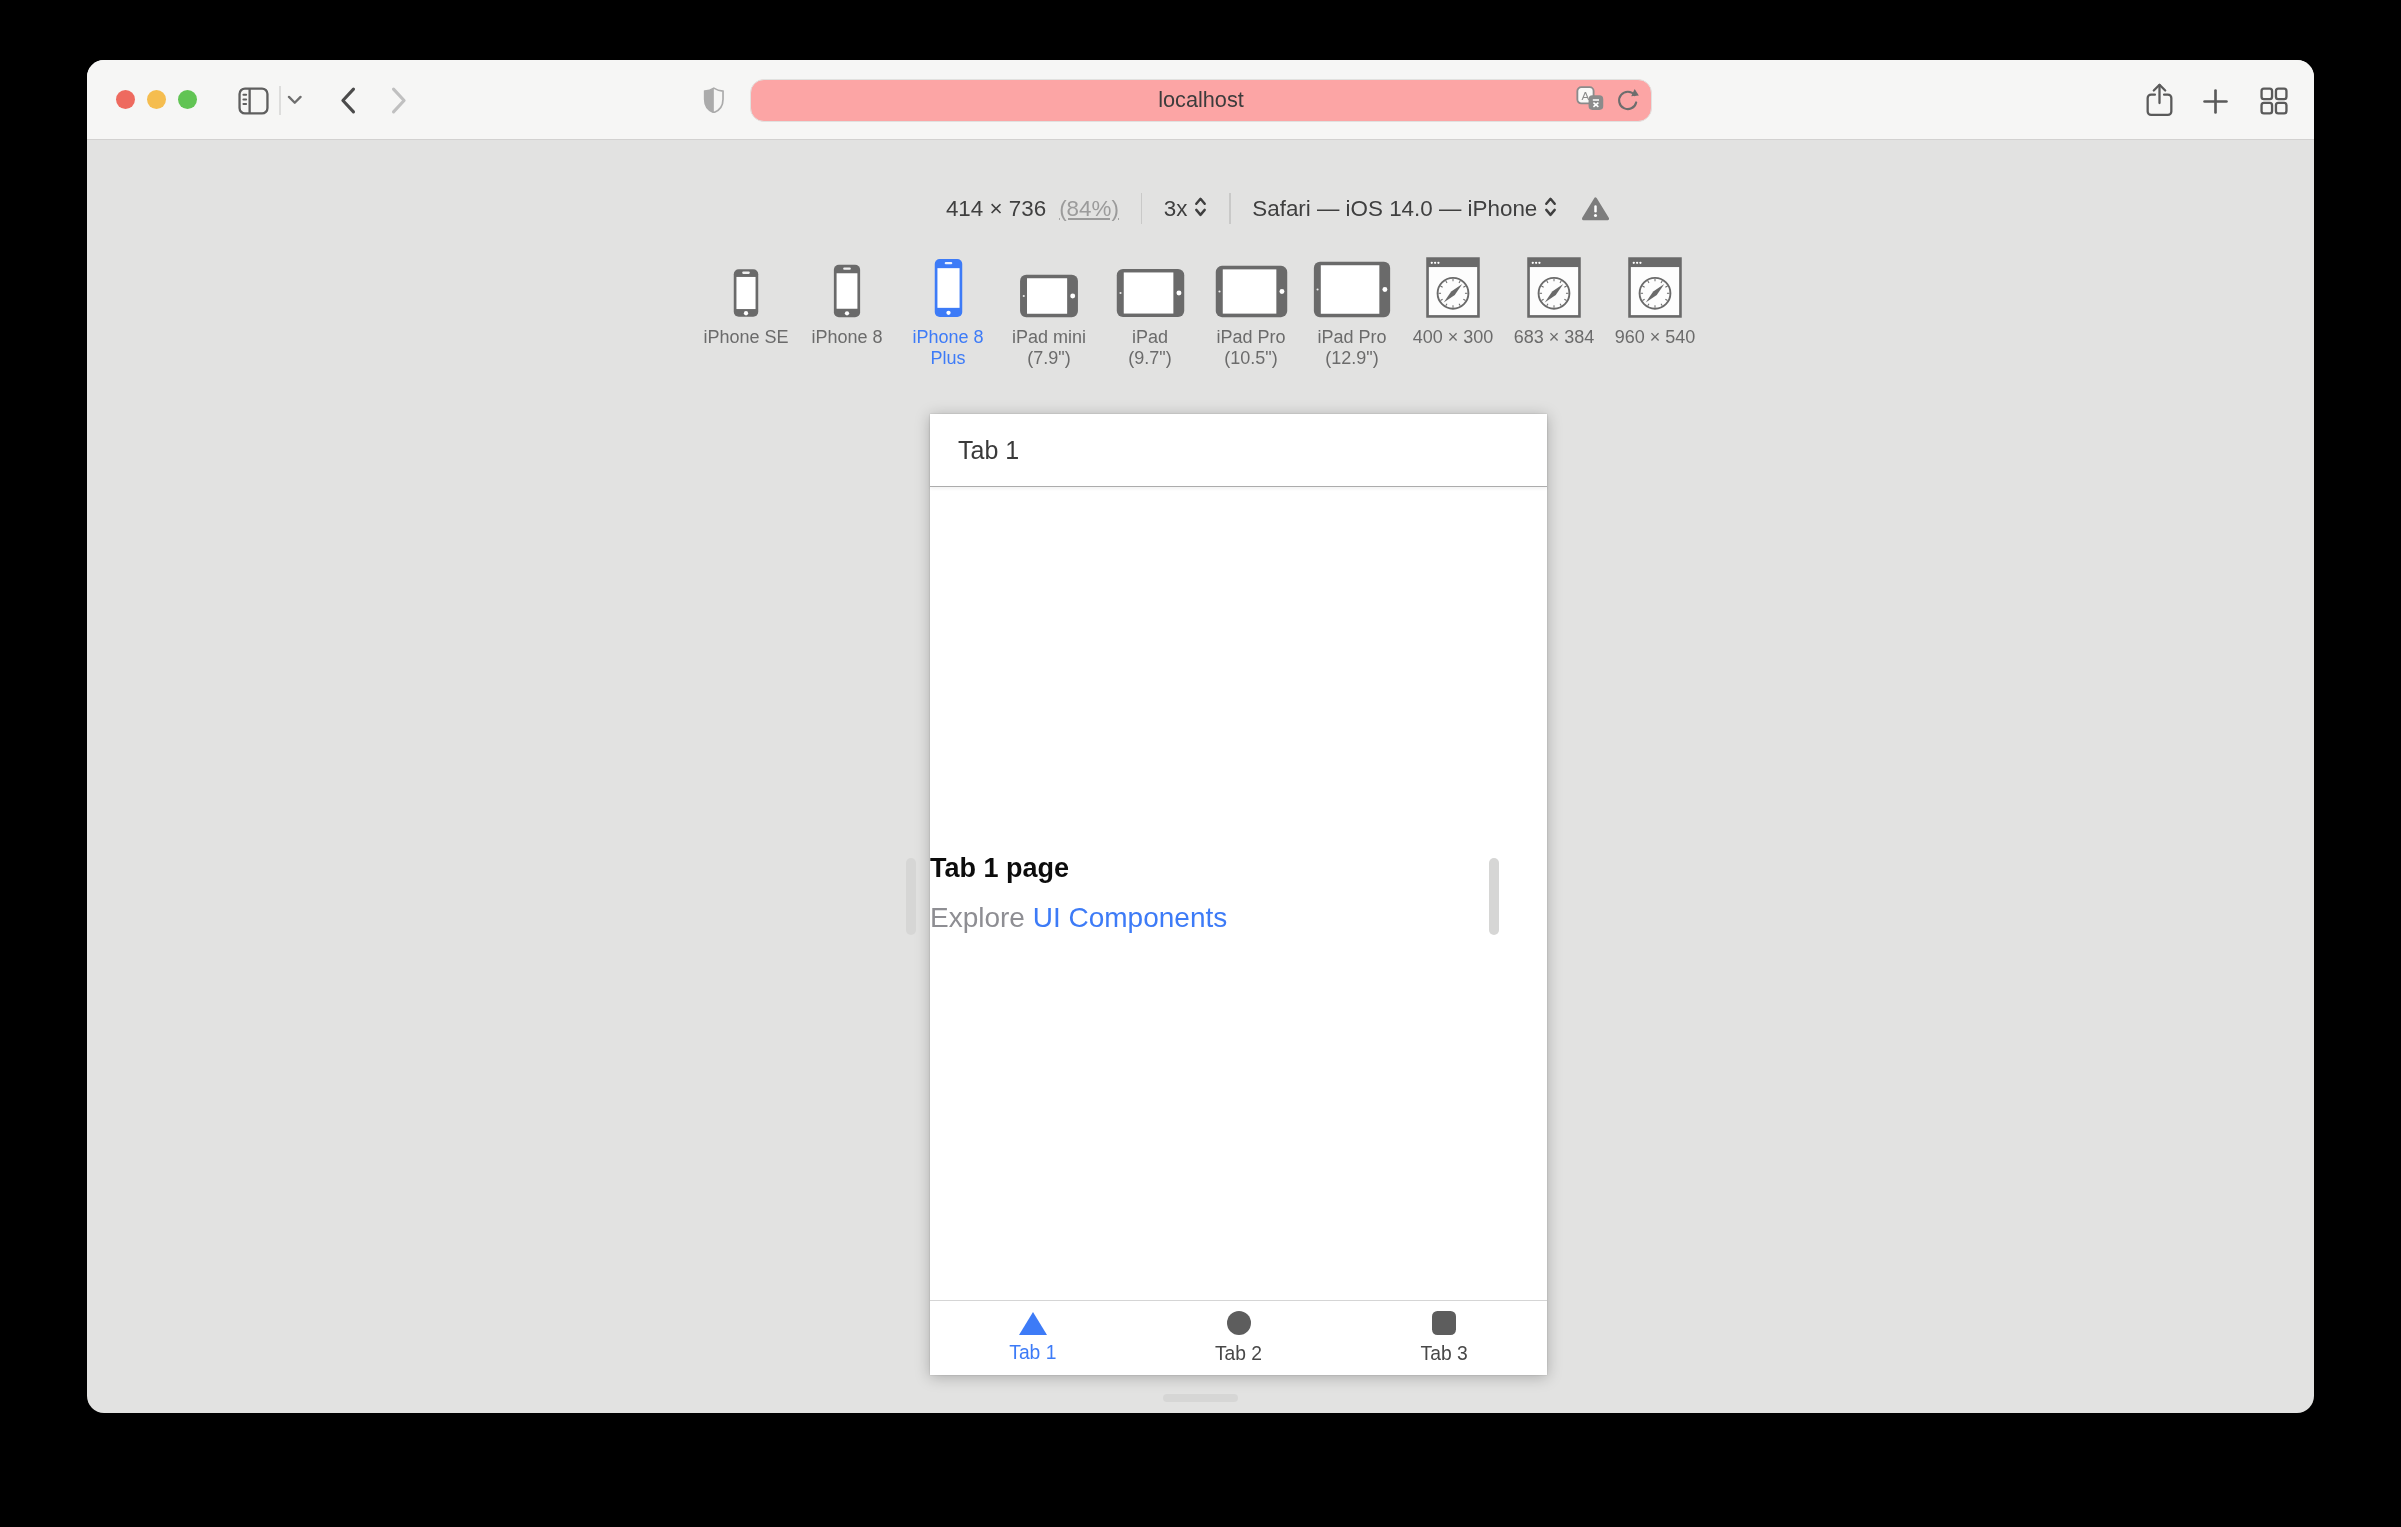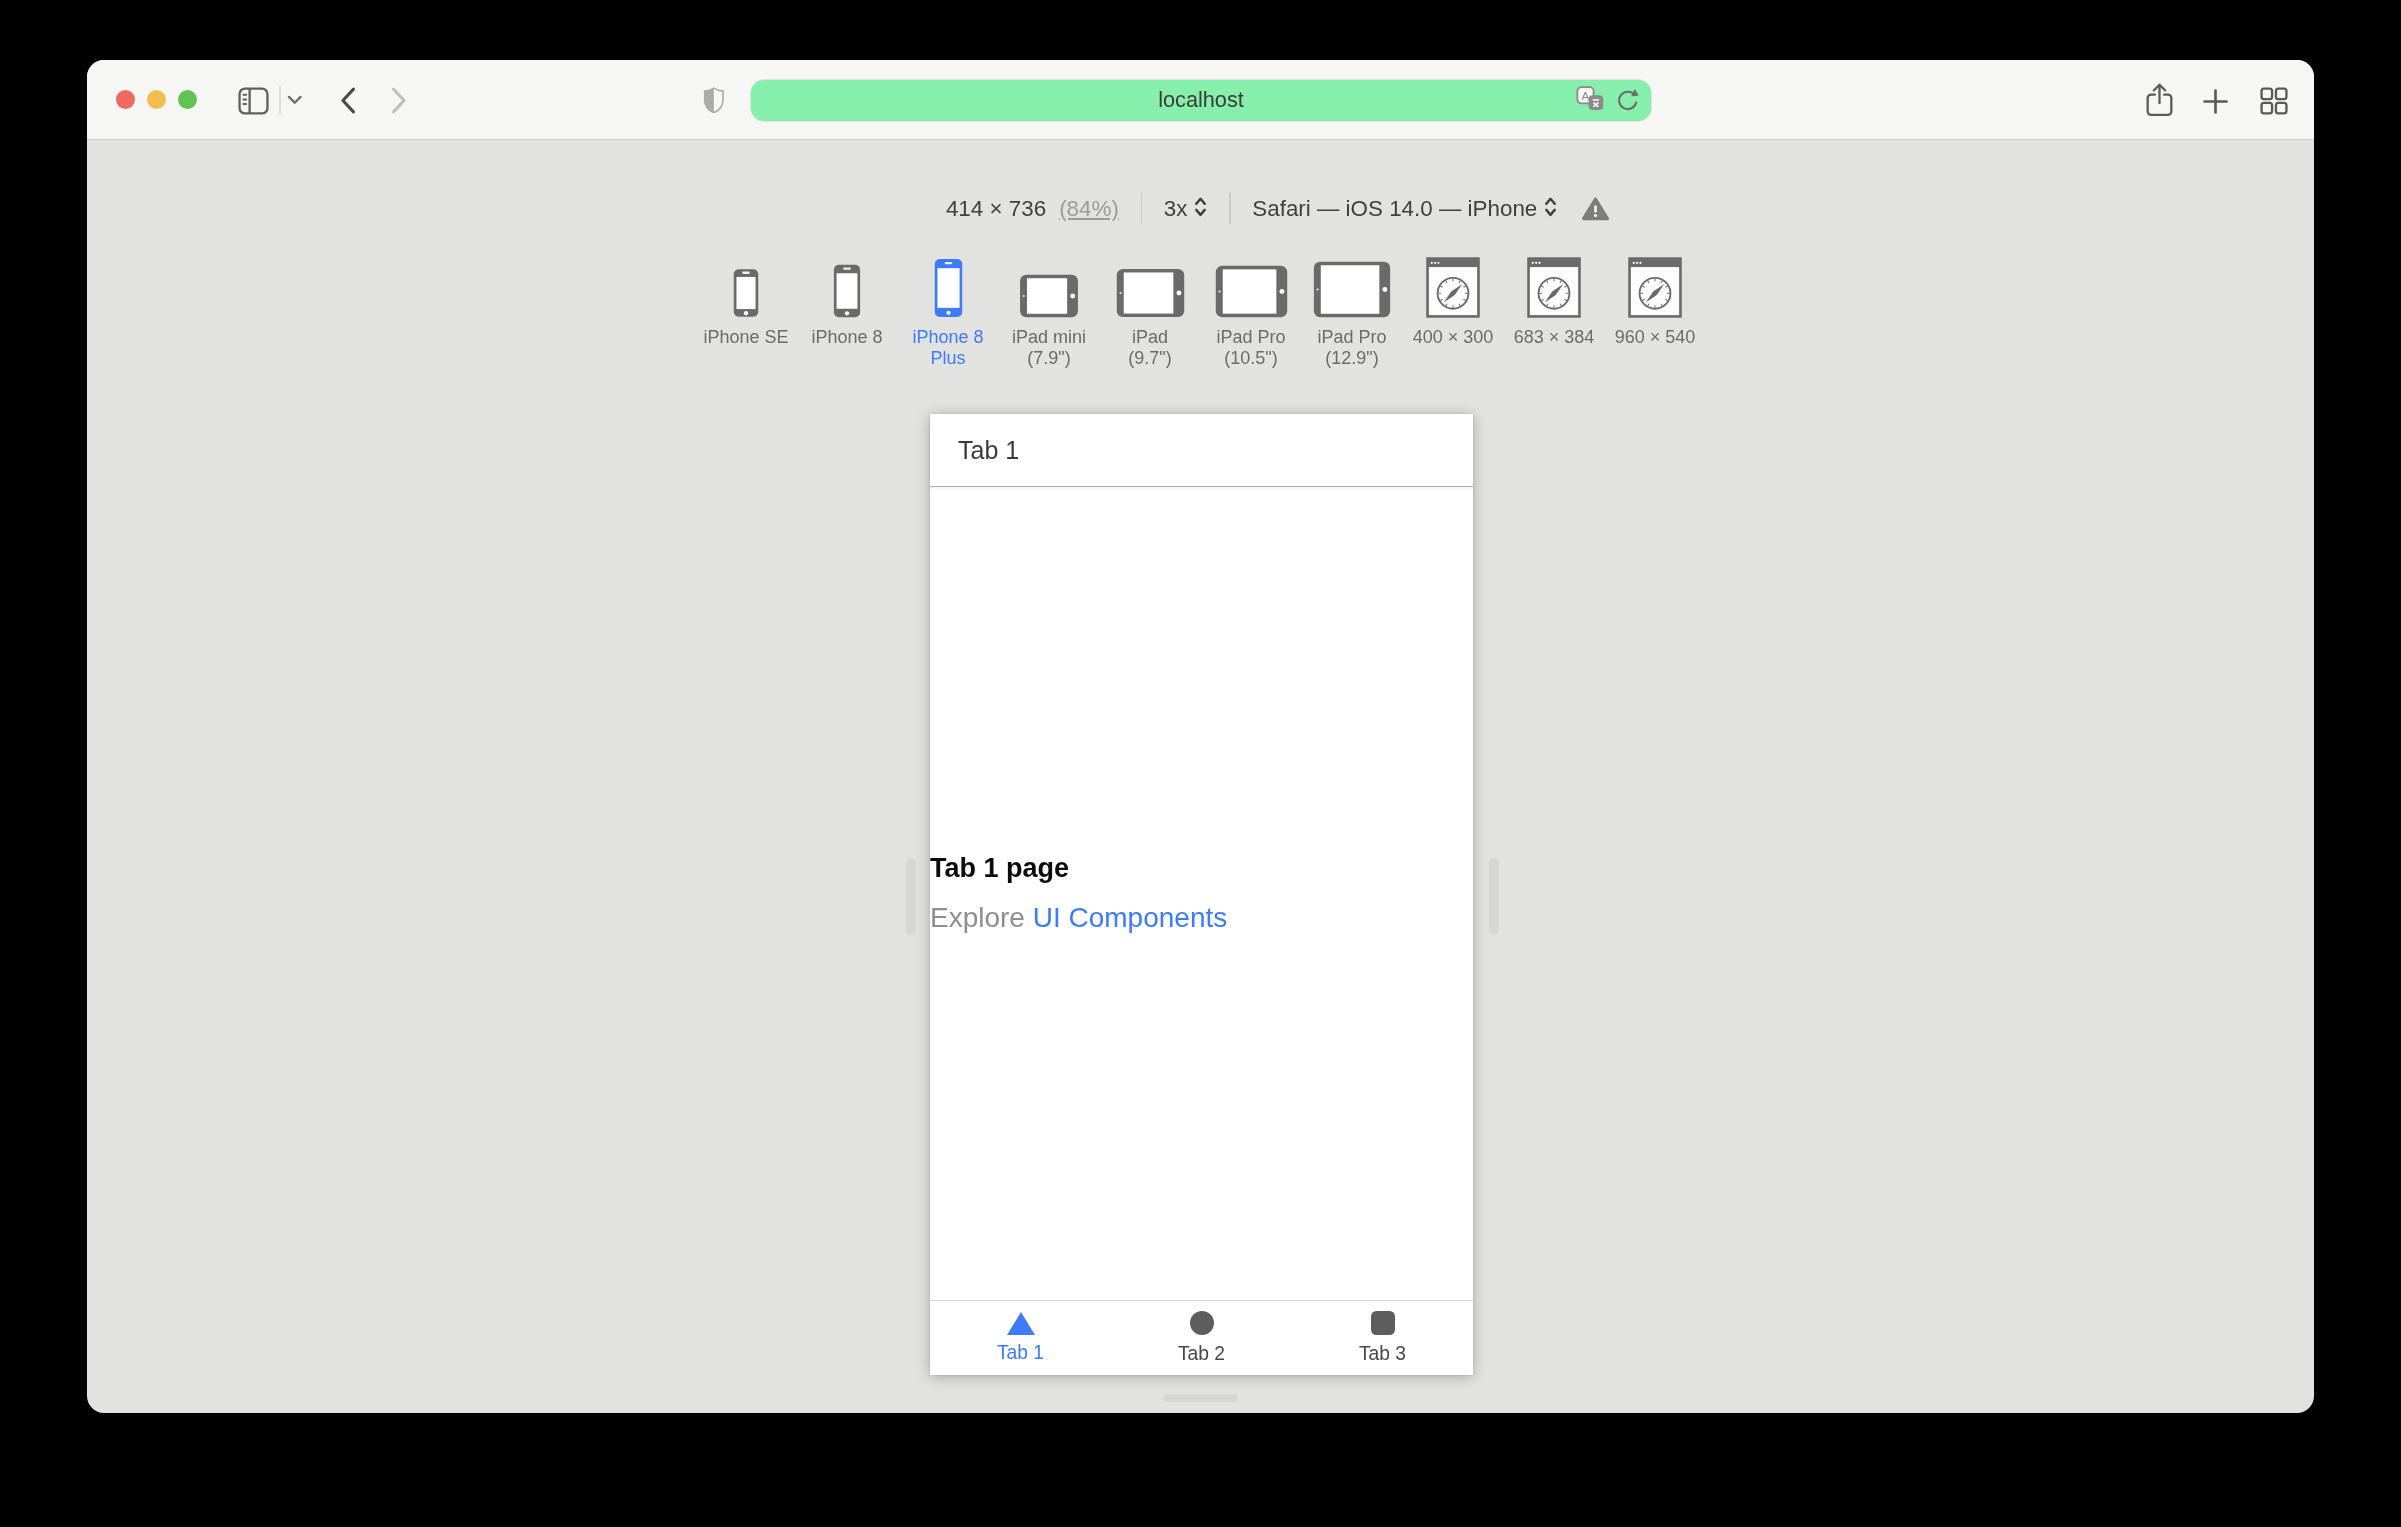--- a/index.html
+++ b/index.html
@@ -8,21 +8,21 @@
             background:#e2e2e1; border-radius:17px; overflow:hidden; }
 
   
   .toolbar { position:absolute; left:0; top:0; width:100%; height:80px;
              background:#f6f6f5; border-bottom:1.5px solid #d2d1d0; }
   .tl { position:absolute; top:30px; left:29px; display:flex; gap:11.6px; }
   .tl span { width:19.3px; height:19.3px; border-radius:50%; display:block; }
   .tbtn { position:absolute; display:flex; align-items:center; justify-content:center; }
   .tb-divider { position:absolute; left:192px; top:25.5px; width:1.5px; height:29px; background:#dddddc; }
   .urlbar { position:absolute; left:663px; top:18.6px; width:902px; height:43px;
-            background:#86efac; border:1.5px solid #e1e1df; border-radius:14px;
+            background:#fca5a5; border:1.5px solid #e1e1df; border-radius:14px;
             display:flex; align-items:center; justify-content:center; }
   .url-text { font-size:21.7px; color:#3c3c3c; }
   .addr-icons { position:absolute; right:12.4px; top:0; height:100%; display:flex; align-items:center; gap:9.3px; }
 
   
   .inforow { position:absolute; left:77px; top:133px; width:2227px; height:31px;
              display:flex; align-items:center; justify-content:center; gap:21.7px;
              font-size:22.4px; color:#3f3f3f; }
   .dims-group { display:flex; align-items:flex-start; gap:13px; }
   .zoom-label { color:#9b9b9b;text-decoration:underline; }
@@ -31,21 +31,21 @@
   .warn-wrap { margin-left:3.1px; display:flex; align-items:center; }
 
   
   .devices { position:absolute; top:196px; left:0; width:100%; display:flex; justify-content:center; }
   .device { width:101px; display:flex; flex-direction:column; align-items:center; cursor:default; }
   .icon-box { height:62px; display:flex; align-items:flex-end; justify-content:center; }
   .dlabel { margin-top:8.5px; font-size:18px; line-height:21px; color:#6b6b6b; text-align:center; }
   .device.selected .dlabel { color:var(--accent); }
 
   
-  .preview { position:absolute; left:843px; top:354px; width:543px; height:961px;
+  .preview { position:absolute; left:843px; top:354px; width:617px; height:961px;
              background:#fff; box-shadow:0 2.3px 14px rgba(0,0,0,.25), 0 0 1.5px rgba(0,0,0,.18);
              display:flex; flex-direction:column; }
   .p-header { flex:none; height:73px; border-bottom:1.5px solid #acacac;
               box-shadow:0 2.3px 3.1px rgba(0,0,0,.05); display:flex; align-items:center;
               padding-left:28px; font-size:25px; color:#3a3a3a; background:#fff; }
   .p-body { flex:1; display:flex; flex-direction:column; justify-content:center; }
   .p-title { font-size:27px; font-weight:bold; color:#0c0c0c; }
   .p-sub { margin-top:18px; font-size:28px; color:#8e8e93; }
   .p-sub a { color:var(--accent); text-decoration:none; cursor:pointer; }
   .p-tabbar { flex:none; height:75px; border-top:1.5px solid #d5d5d5; display:flex; background:#fff; }

